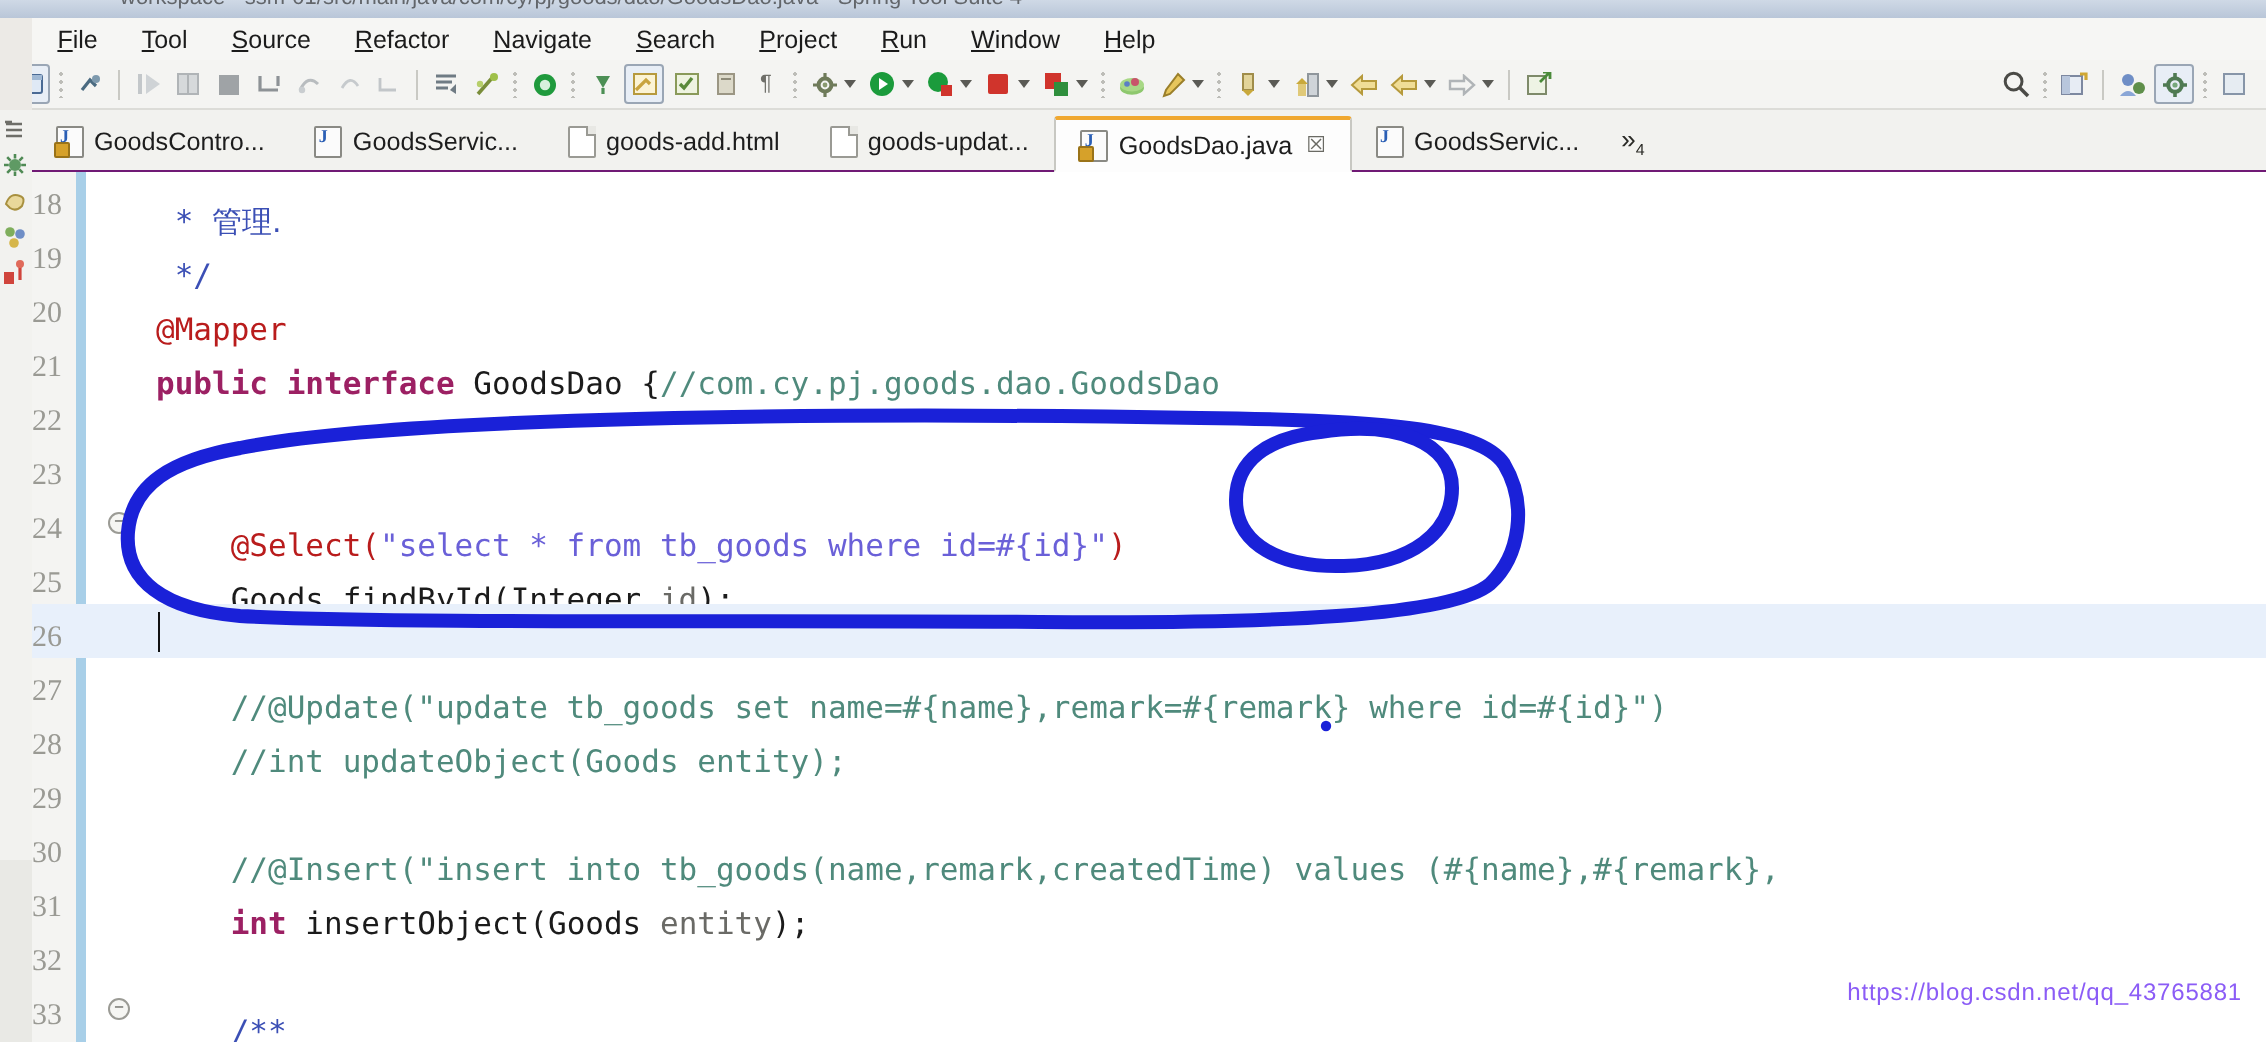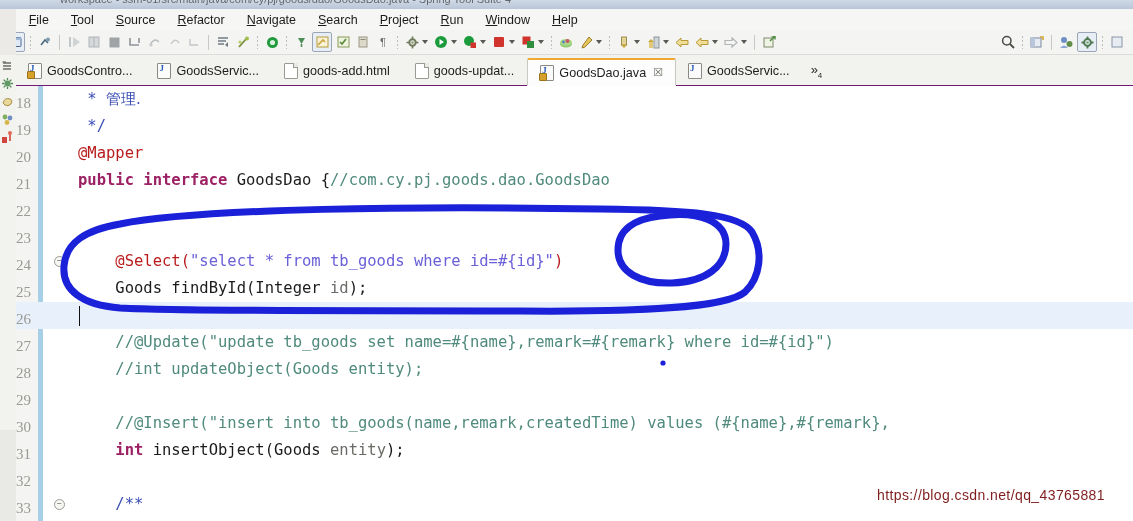--- a/index.html
+++ b/index.html
@@ -127,43 +127,43 @@
   .ln{position:relative;height:27px;white-space:pre;}
   .ln .num{
     position:absolute;left:0;top:4px;width:34px;text-align:left;
     color:#9a9a94;font-size:15px;font-family:Liberation Serif, serif;
   }
   .ln .fold{
     position:absolute;left:38px;top:8px;width:9px;height:9px;
     border:1px solid #9b9b95;border-radius:50%;background:#f6f6f3;
     font-size:8px;line-height:7px;text-align:center;color:#6b6b66;
   }
-  .ln .txt{position:absolute;left:62px;top:0;white-space:pre;}
+  .ln .txt{position:absolute;left:62px;top:12px;white-space:pre;}
   .ln.current{background:#e8f0fb;}
 
   .k-kw{color:#9c2063;font-weight:bold;}      
   .k-id{color:#1b1b1b;}                        
   .k-cmt{color:#4f8a7c;}                       
   .k-ann{color:#b91c1c;}                       
   .k-str{color:#6a60d8;}                       
   .k-doc{color:#3b4fb5;}                       
   .k-par{color:#6a6a66;}                       
   .k-cjk{color:#3b4fb5;font-family:"DejaVu Sans","Liberation Sans",sans-serif;font-size:15px;}
 
   .cursor{
     position:absolute;left:63px;top:4px;width:1px;height:20px;background:#111;
   }
 
   
   .ink{position:absolute;left:0;top:0;width:1133px;height:521px;pointer-events:none;}
 
   
   .watermark{
-    position:absolute;right:28px;bottom:18px;
-    font-size:14px;color:#7f1d1d;letter-spacing:.4px;
+    position:absolute;right:12px;bottom:18px;
+    font-size:12px;color:#8b5cf6;letter-spacing:.4px;
     font-family:"Liberation Sans",sans-serif;white-space:nowrap;
   }
 
   
   .outerstrip{position:absolute;left:0;top:9px;width:16px;height:46px;background:#eceae6;}
   .scrollcorner{position:absolute;left:0;top:430px;width:16px;height:91px;background:#e9e9e5;}
 </style>
 </head>
 <body>
 

